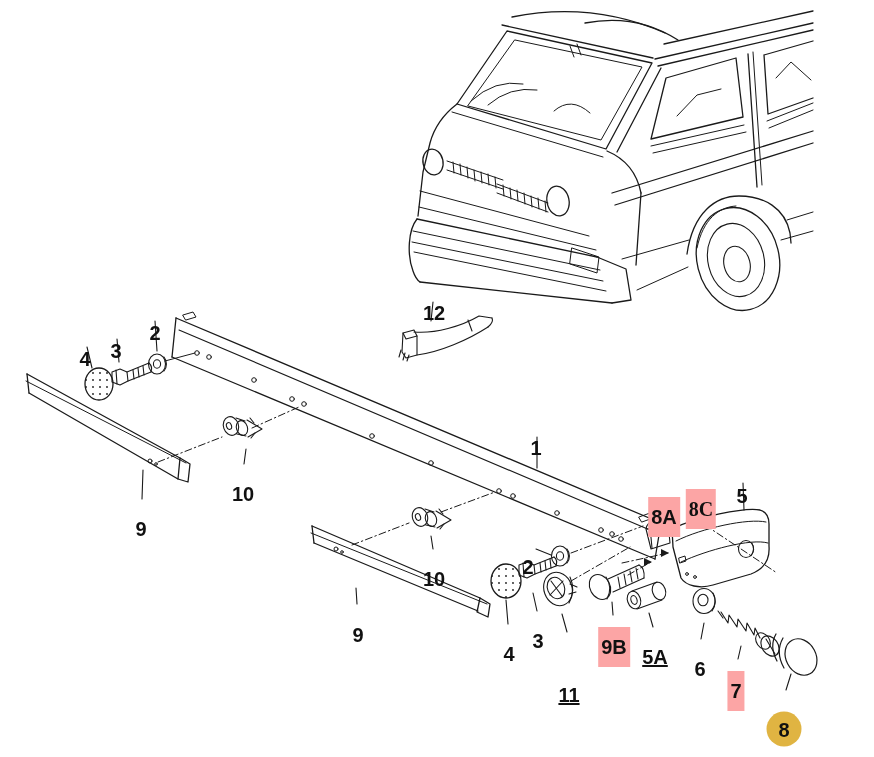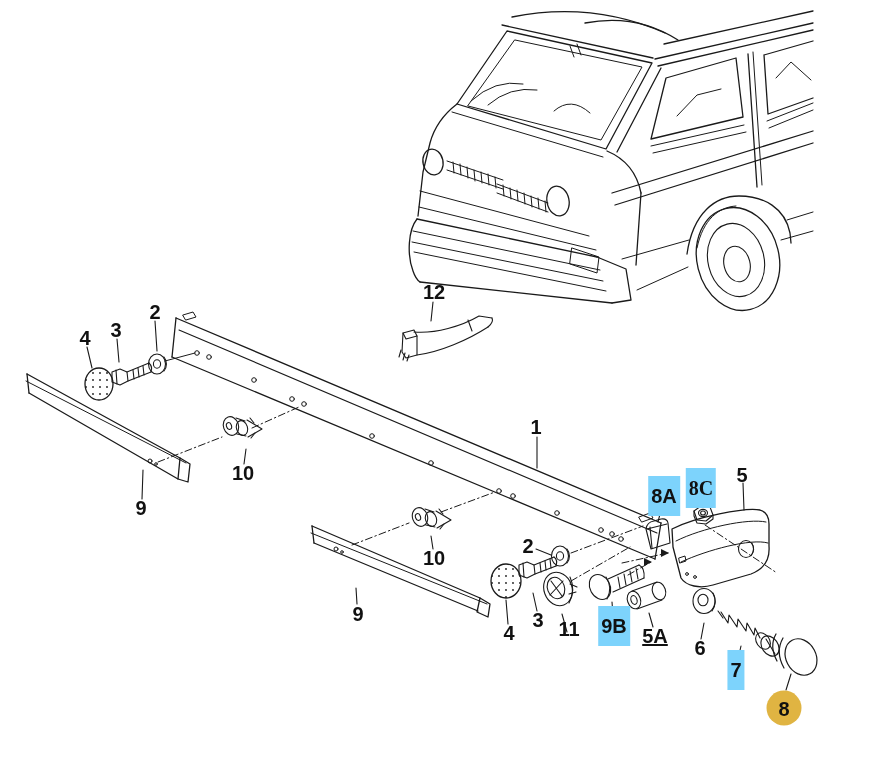--- a/index.html
+++ b/index.html
@@ -1,22 +1,22 @@
 <!DOCTYPE html>
 <html><head>
 <meta charset="utf-8">
 <style>
   html,body{margin:0;padding:0;background:#ffffff;}
   #canvas{position:relative;width:874px;height:757px;background:#ffffff;overflow:hidden;
           font-family:"Liberation Sans",sans-serif;}
   #art{position:absolute;left:0;top:0;}
   #labels-layer{position:absolute;left:0;top:0;width:100%;height:100%;}
   .label{position:absolute;transform:translate(-50%,-50%);font:700 20px "Liberation Sans",sans-serif;
-         color:#111;line-height:1;white-space:nowrap;letter-spacing:0;}
-  .label.yellow{background:#7dd3fc;padding:10px 3px;}
+         color:#111;line-height:1;white-space:nowrap;letter-spacing:0;margin-top:21px;}
+  .label.yellow{background:#fca5a5;padding:10px 3px;}
   .label.gold-circle{background:#e0b442;width:35px;height:35px;border-radius:50%;
          display:flex;align-items:center;justify-content:center;padding:0;}
 </style>
 </head>
 <body>
 
 <div id="canvas">
 
 <svg id="art" width="874" height="757" viewBox="0 0 874 757" fill="none" stroke="#1a1a1a" stroke-width="1.3" stroke-linecap="round" stroke-linejoin="round" aria-label="Van front bumper assembly exploded parts diagram">
 
@@ -297,21 +297,21 @@
       <div class="label" style="left: 155px; top: 312px;">2</div>
       <div class="label" style="left: 434px; top: 292px;">12</div>
       <div class="label" style="left: 141px; top: 508px;">9</div>
       <div class="label" style="left: 243px; top: 473px;">10</div>
       <div class="label" style="left: 536px; top: 427px;">1</div>
       <div class="label" style="left: 434px; top: 558px;">10</div>
       <div class="label" style="left: 358px; top: 614px;">9</div>
       <div class="label" style="left: 528px; top: 546px;">2</div>
       <div class="label" style="left: 509px; top: 633px;">4</div>
       <div class="label" style="left: 538px; top: 620px;">3</div>
-      <div class="label" style="left: 569px; top: 629px;">11</div>
+      <div class="label" style="left: 569px; top: 674px; text-decoration: underline;">11</div>
       <div class="label yellow" style="left: 614px; top: 626px;">9B</div>
       <div class="label" style="left: 655px; top: 636px; text-decoration: underline;">5A</div>
       <div class="label" style="left: 700px; top: 648px;">6</div>
       <div class="label yellow" style="left: 736px; top: 670px;">7</div>
       <div class="label gold-circle" style="left: 784px; top: 708px;">8</div>
       <div class="label yellow" style="left: 664px; top: 496px;">8A</div>
       <div class="label yellow" style="left: 701px; top: 488px; font-family: Liberation Serif, serif;">8C</div>
       <div class="label" style="left: 742px; top: 475px;">5</div>
     </div>
 

